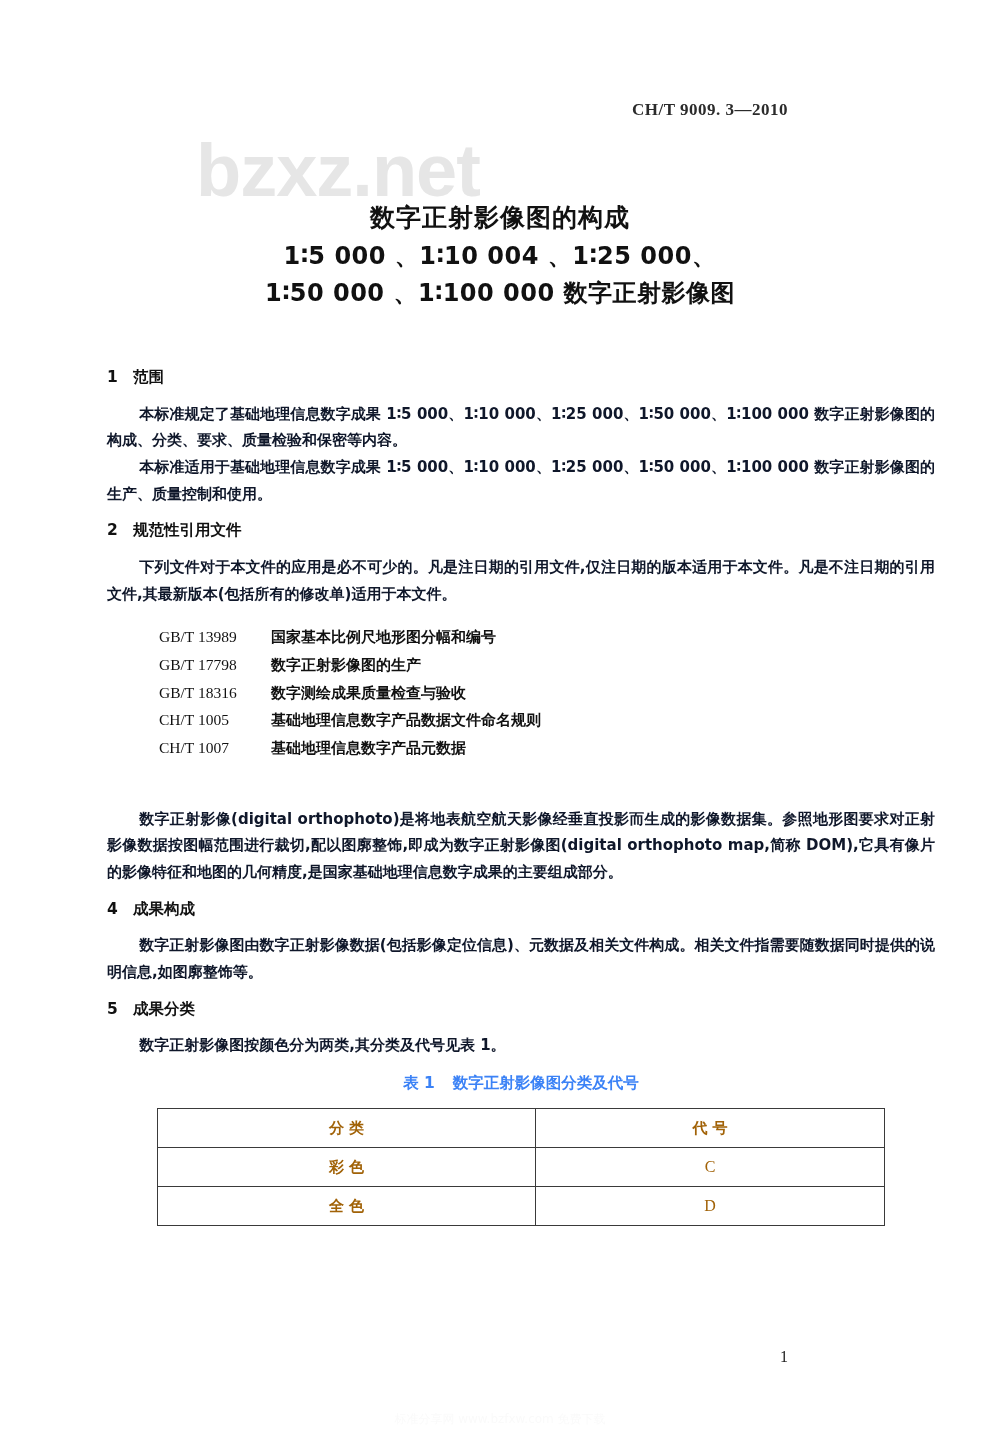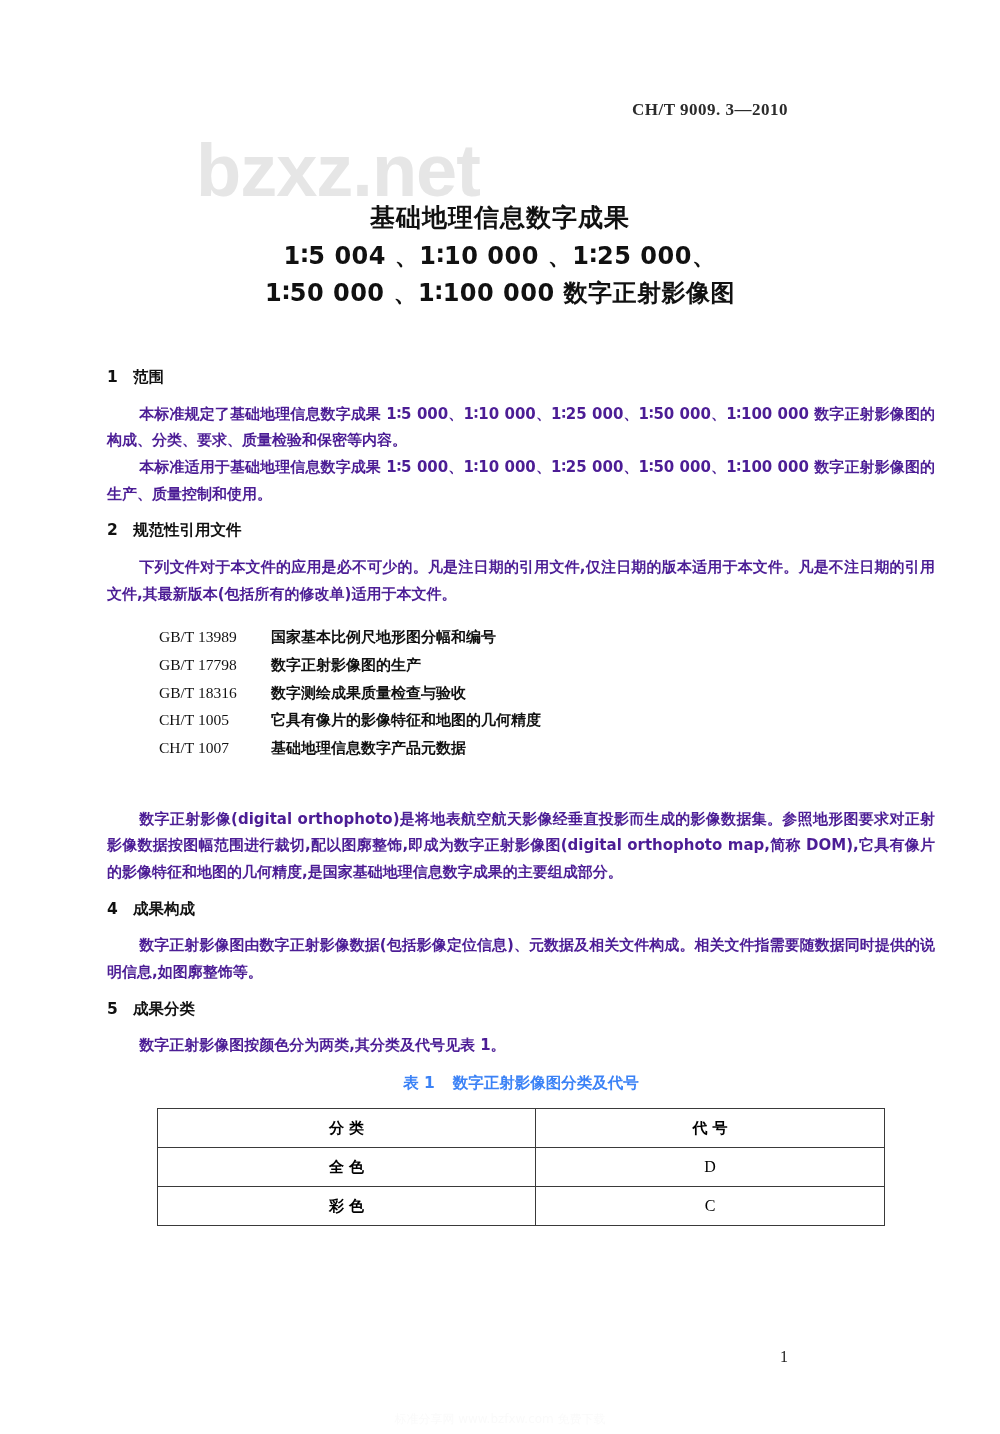--- a/index.html
+++ b/index.html
@@ -86,21 +86,21 @@
     line-height: 1.2;
   }
   .clause-heading .num {
     display: inline-block;
     width: 26px;
   }
 
   .para {
     font-family: "DejaVu Sans", "Liberation Sans", sans-serif;
     font-size: 15px;
-    color: #4c1d95;
+    color: #0f172a;
     line-height: 1.78;
     margin: 0;
     text-align: justify;
     text-justify: inter-character;
     font-weight: bold;
   }
   .para.indent { text-indent: 2.15em; }
 
   .ref-list {
     margin: 16px;
@@ -148,21 +148,21 @@
   }
   table.data-table td,
   table.data-table th {
     border: 1px solid #3a3a3a;
     height: 38px;
     text-align: center;
     vertical-align: middle;
     font-family: "DejaVu Sans", "Liberation Sans", sans-serif;
     font-size: 15px;
     font-weight: bold;
-    color: #000000;
+    color: #a16207;
     padding: 0;
   }
   table.data-table td.code-cell {
     font-family: "Liberation Serif", serif;
     font-weight: normal;
     font-size: 16px;
   }
   table.data-table col.c1 { width: 52%; }
   table.data-table col.c2 { width: 48%; }
 
@@ -191,22 +191,22 @@
 </head>
 <body>
 
 <div class="page">
 
   <div class="std-header">CH/T 9009. 3—2010</div>
 
   <div class="watermark">bzxz.net</div>
 
   <div class="title-block">
-    <div class="title-line title-line-1">基础地理信息数字成果</div>
-    <div class="title-line title-line-2">1∶5 004 、1∶10 000 、1∶25 000、</div>
+    <div class="title-line title-line-1">数字正射影像图的构成</div>
+    <div class="title-line title-line-2">1∶5 000 、1∶10 004 、1∶25 000、</div>
     <div class="title-line title-line-3">1∶50 000 、1∶100 000 数字正射影像图</div>
   </div>
 
   <div class="content">
 
     <div class="clause-heading">
       <span class="num">1</span><span>范围</span>
     </div>
     <div class="gap-sm"></div>
     <p class="para indent">本标准规定了基础地理信息数字成果 1∶5 000、1∶10 000、1∶25 000、1∶50 000、1∶100 000 数字正射影像图的构成、分类、要求、质量检验和保密等内容。</p>
@@ -224,21 +224,21 @@
       <li class="ref-item">
         <span class="ref-code">GB/T 13989</span><span class="ref-title">国家基本比例尺地形图分幅和编号</span>
       </li>
       <li class="ref-item">
         <span class="ref-code">GB/T 17798</span><span class="ref-title">数字正射影像图的生产</span>
       </li>
       <li class="ref-item">
         <span class="ref-code">GB/T 18316</span><span class="ref-title">数字测绘成果质量检查与验收</span>
       </li>
       <li class="ref-item">
-        <span class="ref-code">CH/T 1005</span><span class="ref-title">它具有像片的影像特征和地图的几何精度</span>
+        <span class="ref-code">CH/T 1005</span><span class="ref-title">基础地理信息数字产品数据文件命名规则</span>
       </li>
       <li class="ref-item">
         <span class="ref-code">CH/T 1007</span><span class="ref-title">基础地理信息数字产品元数据</span>
       </li>
     </ul>
 
     <div class="gap-sm"></div>
 
     <div class="gap-sm"></div>
     <p class="para indent">数字正射影像(digital orthophoto)是将地表航空航天影像经垂直投影而生成的影像数据集。参照地形图要求对正射影像数据按图幅范围进行裁切,配以图廓整饰,即成为数字正射影像图(digital orthophoto map,简称 DOM),它具有像片的影像特征和地图的几何精度,是国家基础地理信息数字成果的主要组成部分。</p>
@@ -269,27 +269,27 @@
       <colgroup>
           <col class="c1">
           <col class="c2">
         </colgroup>
       <tbody>
         <tr>
           <th>分 类</th>
           <th>代 号</th>
         </tr>
         <tr>
+          <td>彩 色</td>
+          <td class="code-cell">C</td>
+        </tr>
+        <tr>
           <td>全 色</td>
           <td class="code-cell">D</td>
         </tr>
-        <tr>
-          <td>彩 色</td>
-          <td class="code-cell">C</td>
-        </tr>
       </tbody>
     </table>
 
   </div>
 
   <div class="page-number">1</div>
 
   <div class="ghost-footer">标准分享网 www.bzfxw.com 免费下载</div>
 
 </div>

